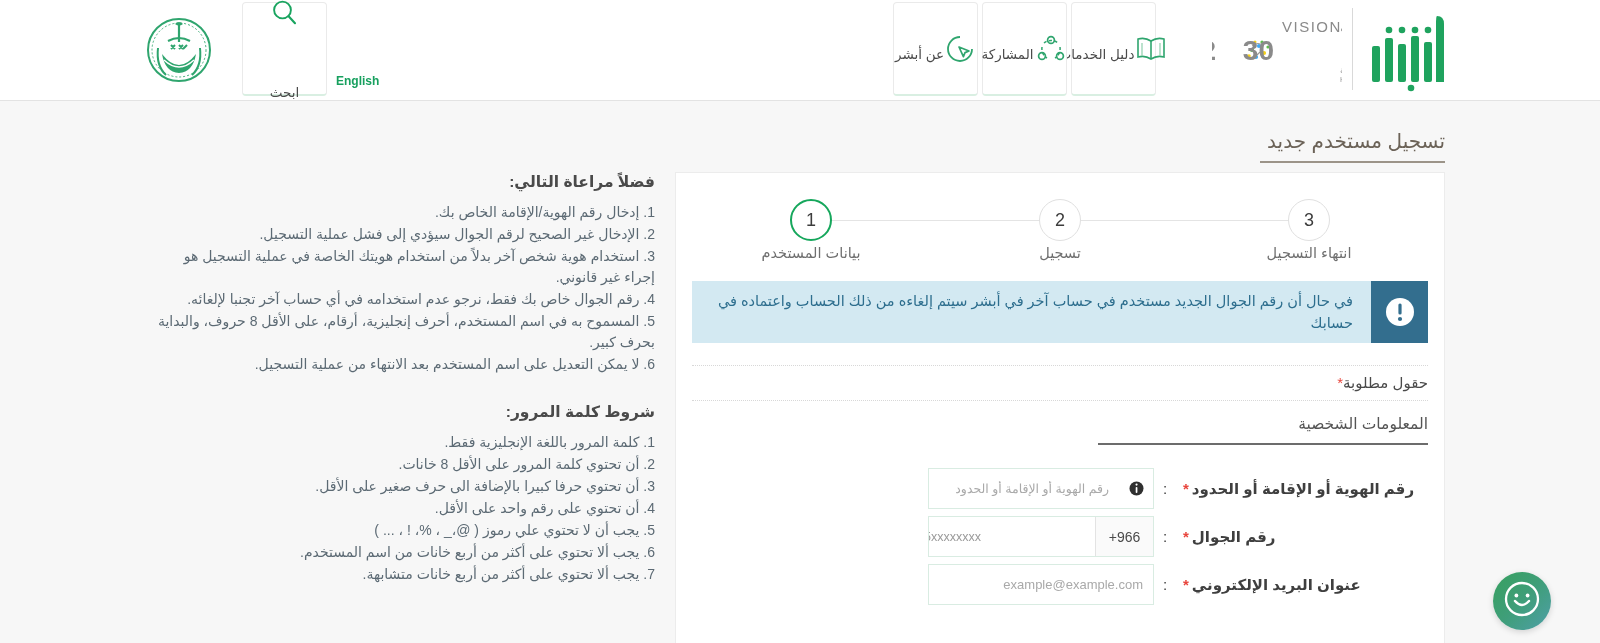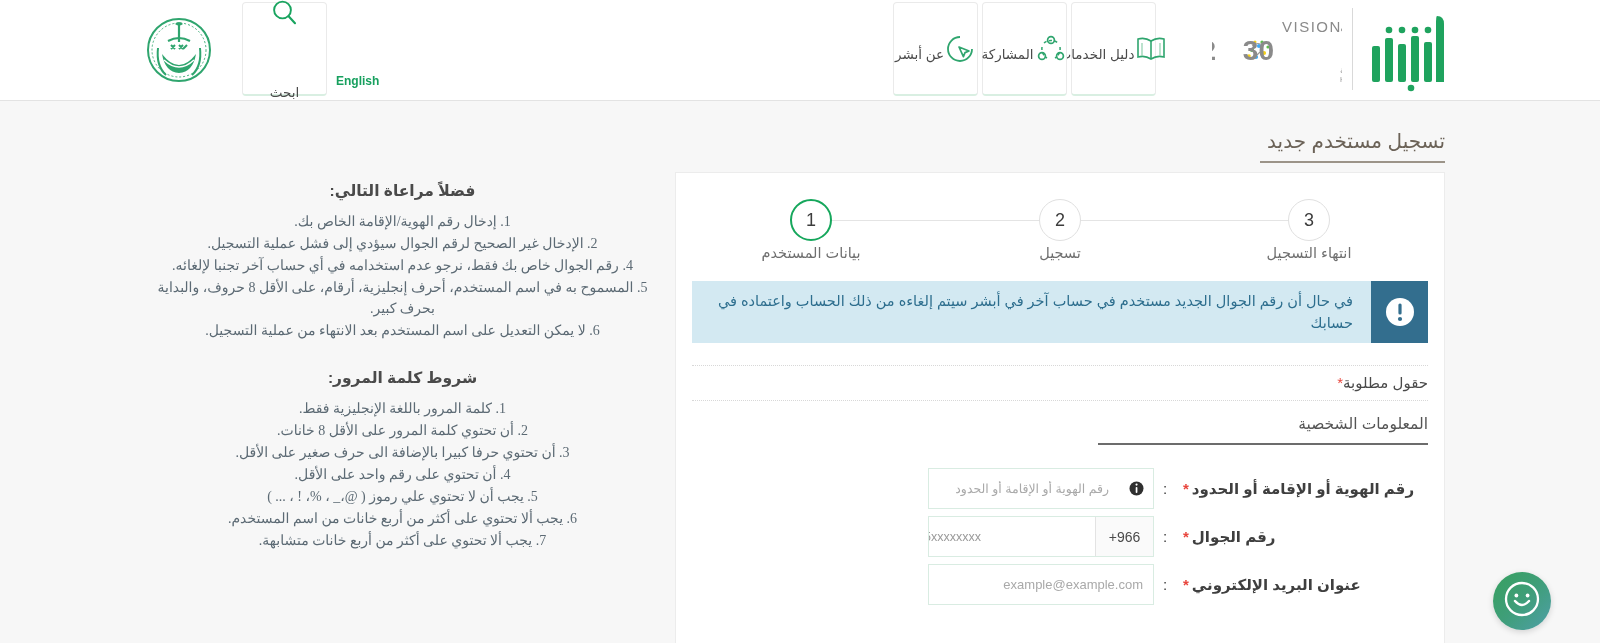--- a/index.html
+++ b/index.html
@@ -366,36 +366,35 @@
     justify-content: center;
     font-size: 14px;
     color: #4a4a4a;
     direction: ltr;
   }
 
   
   .notes {
     position: absolute;
     right: 945px;
-    top: 12px;
+    top: 3px;
     width: 505px;
-    text-align: center;
+    text-align: right;
     direction: rtl;
   }
   .notes h3 {
     font-size: 15.5px;
     font-weight: bold;
     color: #4a4a4a;
     margin-bottom: 11px;
   }
   .notes ol {
     list-style: none;
     padding: 0;
     margin: 0;
-    font-family: Liberation Serif, serif;
   }
   .notes ol li {
     font-size: 14px;
     line-height: 1.50;
     color: #5c6a74;
     margin-bottom: 1px;
   }
   .notes-block-2 { margin-top: 28px; }
 
   
@@ -536,20 +535,21 @@
 
 <div class="content">
 
   <div class="notes">
 
     <div class="notes-block-1">
       <h3>فضلاً مراعاة التالي:</h3>
       <ol>
         <li>1. إدخال رقم الهوية/الإقامة الخاص بك.</li>
         <li>2. الإدخال غير الصحيح لرقم الجوال سيؤدي إلى فشل عملية التسجيل.</li>
+        <li>3. استخدام هوية شخص آخر بدلاً من استخدام هويتك الخاصة في عملية التسجيل هو إجراء غير قانوني.</li>
         <li>4. رقم الجوال خاص بك فقط، نرجو عدم استخدامه في أي حساب آخر تجنبا لإلغائه.</li>
         <li>5. المسموح به في اسم المستخدم، أحرف إنجليزية، أرقام، على الأقل 8 حروف، والبداية بحرف كبير.</li>
         <li>6. لا يمكن التعديل على اسم المستخدم بعد الانتهاء من عملية التسجيل.</li>
       </ol>
     </div>
 
     <div class="notes-block-2">
       <h3>شروط كلمة المرور:</h3>
       <ol>
         <li>1. كلمة المرور باللغة الإنجليزية فقط.</li>

